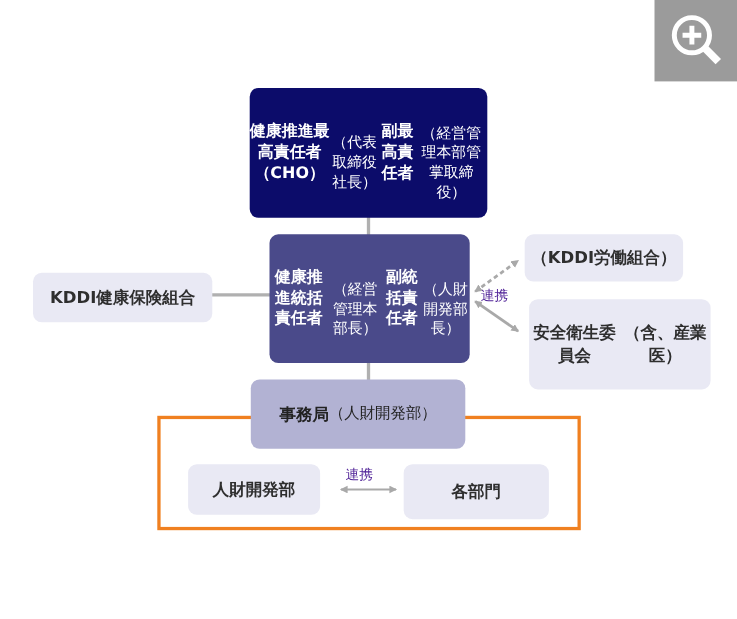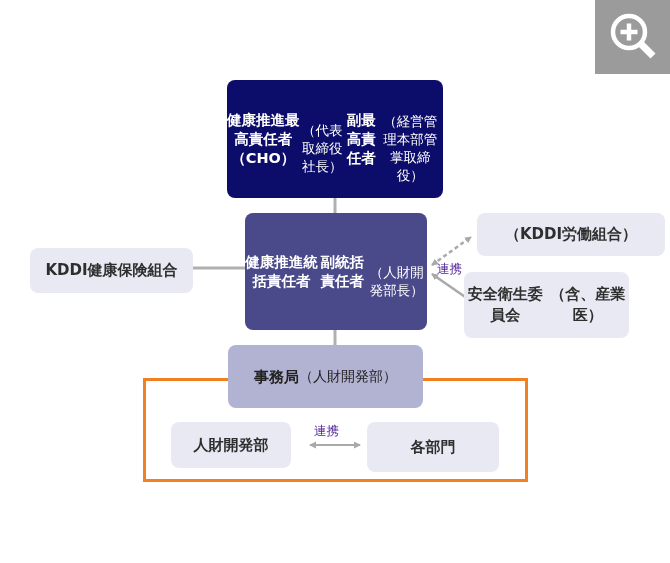--- a/index.html
+++ b/index.html
@@ -30,22 +30,22 @@
   .lite{background:var(--lavender);color:var(--text-dark);font-weight:700;font-size:15px;}
   .dark .t,.mid .t{font-size:14.5px;line-height:19px;}
   .dark .s,.mid .s{font-size:13.5px;line-height:18px;margin-top:18px;}
   .gap{height:16px;}
   .soft .t{font-size:15px;line-height:20px;}
   .soft .s{font-size:14px;line-height:19px;}
   .lite .t{font-size:15px;line-height:21px;}
   .cho{left:227px;top:80px;width:216px;height:118px;}
   .supervisor{left:245px;top:213px;width:182px;height:117px;}
   .insurance{left:30px;top:248px;width:163px;height:45px;}
-  .union{left:477px;top:213px;width:188px;height:43px;}
-  .safety{left:464px;top:272px;width:165px;height:66px;text-align:center;}
+  .union{left:477px;top:213px;width:144px;height:43px;}
+  .safety{left:481px;top:272px;width:165px;height:82px;text-align:center;}
   .secretariat{left:228px;top:345px;width:195px;height:63px;z-index:3;}
   .hrdev{left:171px;top:422px;width:120px;height:46px;}
   .depts{left:367px;top:422px;width:132px;height:50px;}
   .orange-frame{position:absolute;left:143px;top:378px;width:385px;height:104px;border:3px solid var(--orange);z-index:1;}
   .renkei{position:absolute;z-index:3;font-size:12.5px;color:#4c1d95;text-align:left;}
   .renkei-right{left:437px;top:261px;width:42px;}
   .renkei-bottom{left:314px;top:423px;width:44px;}
   .zoom-btn{position:absolute;left:595px;top:0;width:75px;height:74px;background:var(--zoom-bg);border:none;cursor:pointer;z-index:4;display:flex;align-items:center;justify-content:center;padding:0;}
 </style>
 </head>
@@ -72,20 +72,21 @@
   <div class="box dark cho">
     <div class="t">健康推進最高責任者（CHO）</div>
     <div class="s">（代表取締役社長）</div>
     <div class="gap"></div>
     <div class="t">副最高責任者</div>
     <div class="s">（経営管理本部管掌取締役）</div>
   </div>
 
   <div class="box mid supervisor">
     <div class="t">健康推進統括責任者</div>
+    <div class="s">（経営管理本部長）</div>
     <div class="gap"></div>
     <div class="t">副統括責任者</div>
     <div class="s">（人財開発部長）</div>
   </div>
 
   <div class="box lite insurance">
     <div class="t">KDDI健康保険組合</div>
   </div>
 
   <div class="box lite union">

